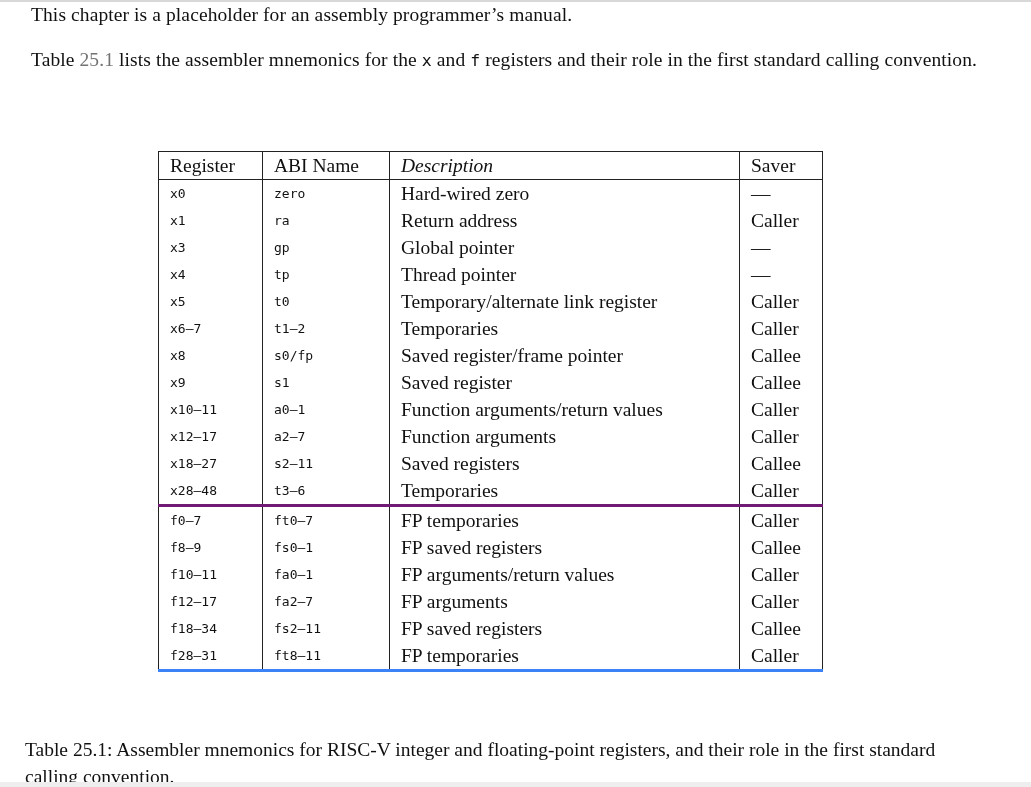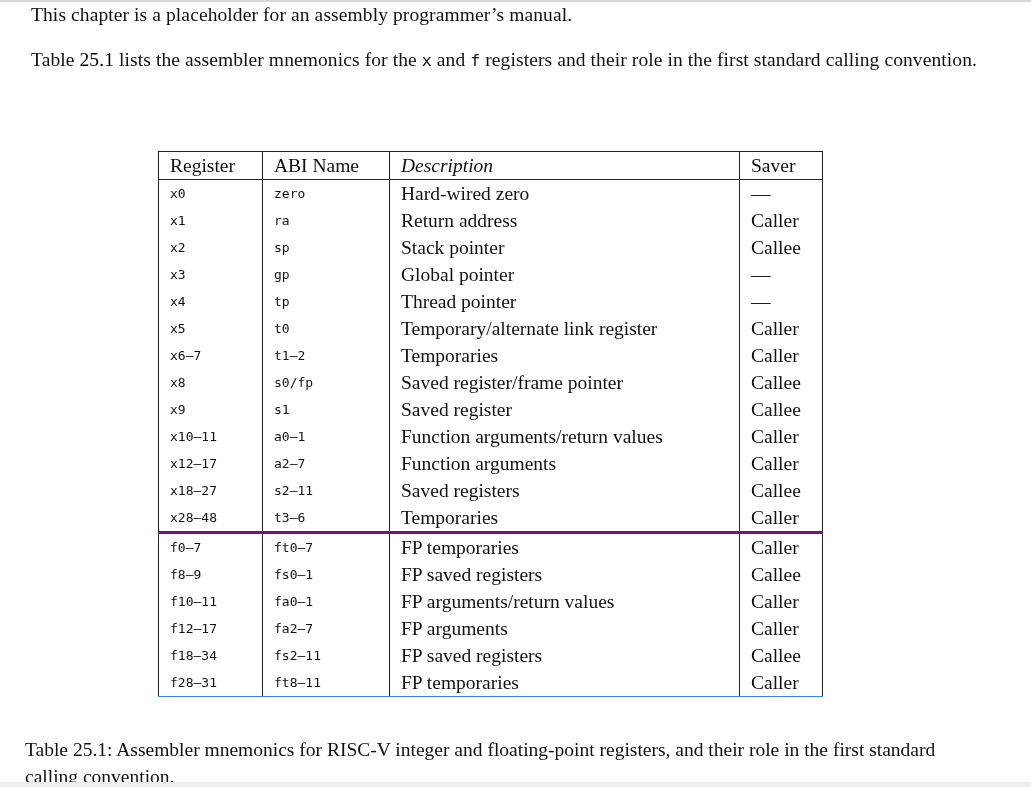--- a/index.html
+++ b/index.html
@@ -12,35 +12,35 @@
       position: absolute; left: 0; top: 0; width: 1031px; height: 2px;
       background: #d8d8d8;
     }
     .para {
       position: absolute; left: 31px; font-size: 19.5px; line-height: 27px;
       font-family: "Liberation Serif", "DejaVu Serif", serif; margin: 0;
       letter-spacing: 0.1px;
     }
     .p1 { top: 1px; }
     .p2 { top: 46px; width: 960px; }
-    .link { color: #000000; font-family: Liberation Serif, serif; }
+    .link { color: #737373; font-family: Liberation Serif, serif; }
     .tt { font-family: "DejaVu Sans Mono", "Liberation Mono", monospace; font-size: 16.5px; }
     .tbl {
       position: absolute; left: 158px; top: 151px;
       border-collapse: collapse;
       font-family: "Liberation Serif", "DejaVu Serif", serif; font-size: 19.5px;
     }
     .tbl td, .tbl th {
       border-left: 1px solid #222; border-right: 1px solid #222;
       padding: 0 0 0 11px; height: 27px; line-height: 27px;
       text-align: left; font-weight: normal; white-space: nowrap;
       vertical-align: middle;
     }
     .tbl thead th { border-top: 1px solid #222; border-bottom: 1px solid #222; height: 26px; }
-    .tbl tbody tr:last-child td { border-bottom: 1px solid #3b82f6; }
+    .tbl tbody tr:last-child td { border-bottom: 3px solid #3b82f6; }
     .tbl tr.sep td { border-top: 3px solid #701a75; }
     .tbl td.mono {
       font-family: "DejaVu Sans Mono", "Liberation Mono", monospace; font-size: 13px;
     }
     .c1 { width: 92px; }
     .c2 { width: 115px; }
     .c3 { width: 338px; font-style: italic; }
     .c4 { width: 71px; }
     .caption {
       position: absolute; left: 25px; top: 736px; width: 960px; margin: 0;
@@ -75,26 +75,20 @@
         <td class="mono">x0</td>
         <td class="mono">zero</td>
         <td>Hard-wired zero</td>
         <td>—</td>
       </tr>
       <tr>
         <td class="mono">x1</td>
         <td class="mono">ra</td>
         <td>Return address</td>
         <td>Caller</td>
-      </tr>
-      <tr>
-        <td class="mono">x2</td>
-        <td class="mono">sp</td>
-        <td>Stack pointer</td>
-        <td>Callee</td>
       </tr>
       <tr>
         <td class="mono">x3</td>
         <td class="mono">gp</td>
         <td>Global pointer</td>
         <td>—</td>
       </tr>
       <tr>
         <td class="mono">x4</td>
         <td class="mono">tp</td>

